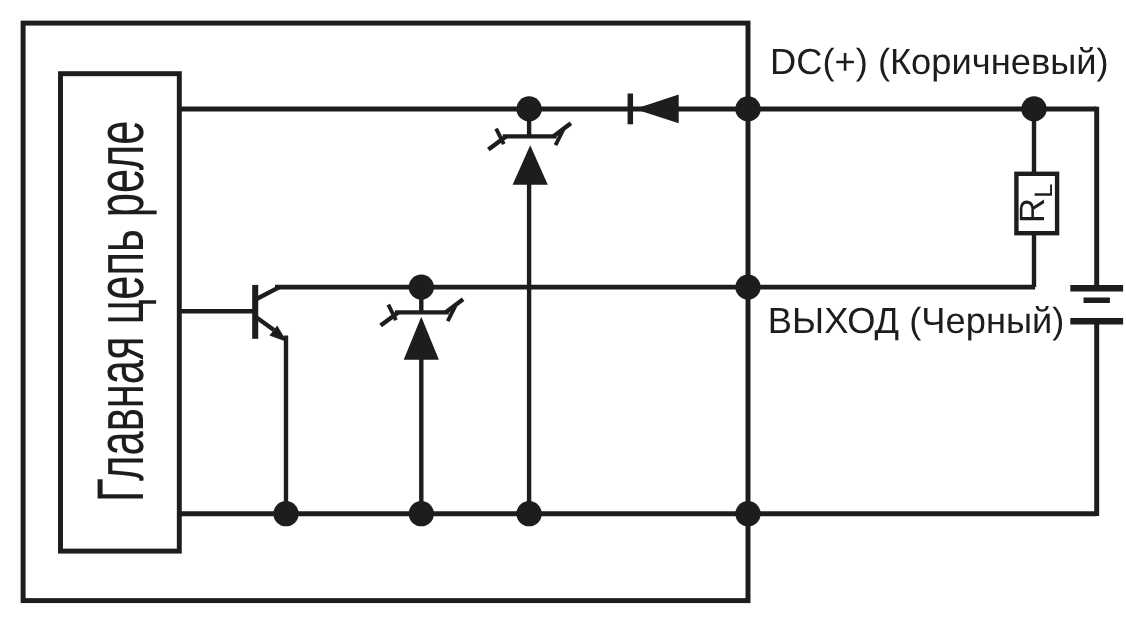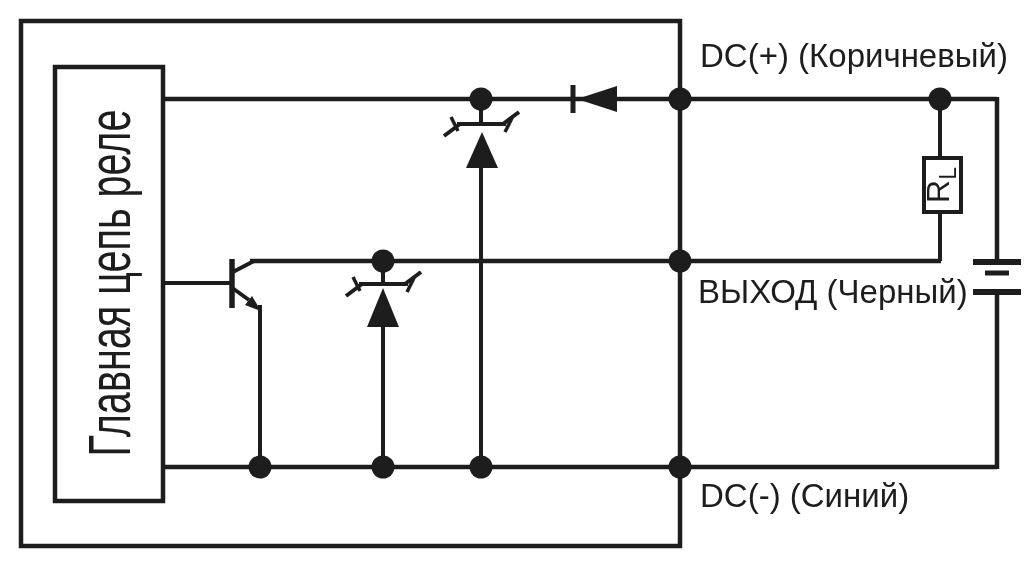--- a/index.html
+++ b/index.html
@@ -122,17 +122,16 @@
       <circle class="solid" cx="680" cy="467" r="11.5"></circle>
     </g>
   </svg>
 
   <div class="relay-label">Главная цепь реле</div>
 
   <div class="label" style="left:698px; top:275px;">ВЫХОД (Черный)</div>
 
   <div class="label" style="left:700px; top:39px;">DC(+) (Коричневый)</div>
 
-  <div class="label" style="left:700px; top:479px;">DC(-) (Синий)</div>
 
   <div class="rl-label"><span>R</span><sub>L</sub></div>
 
 </div>
 
 </body></html>

